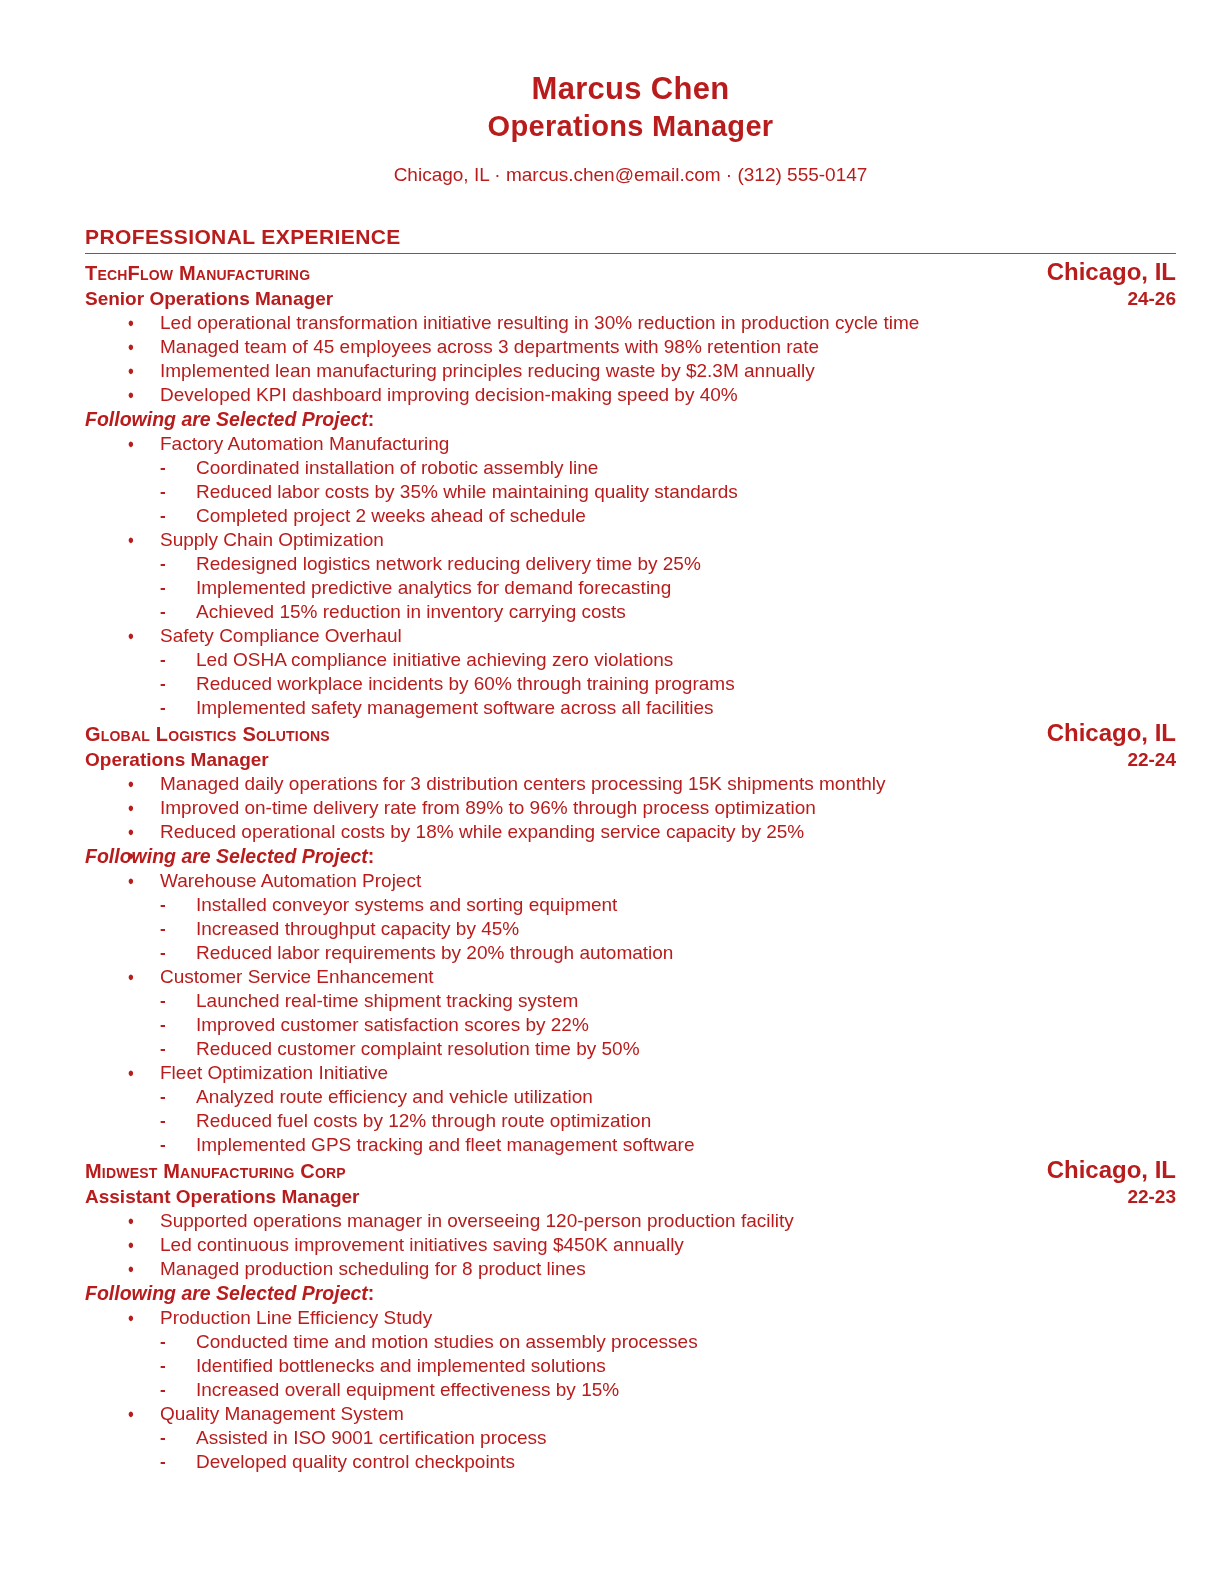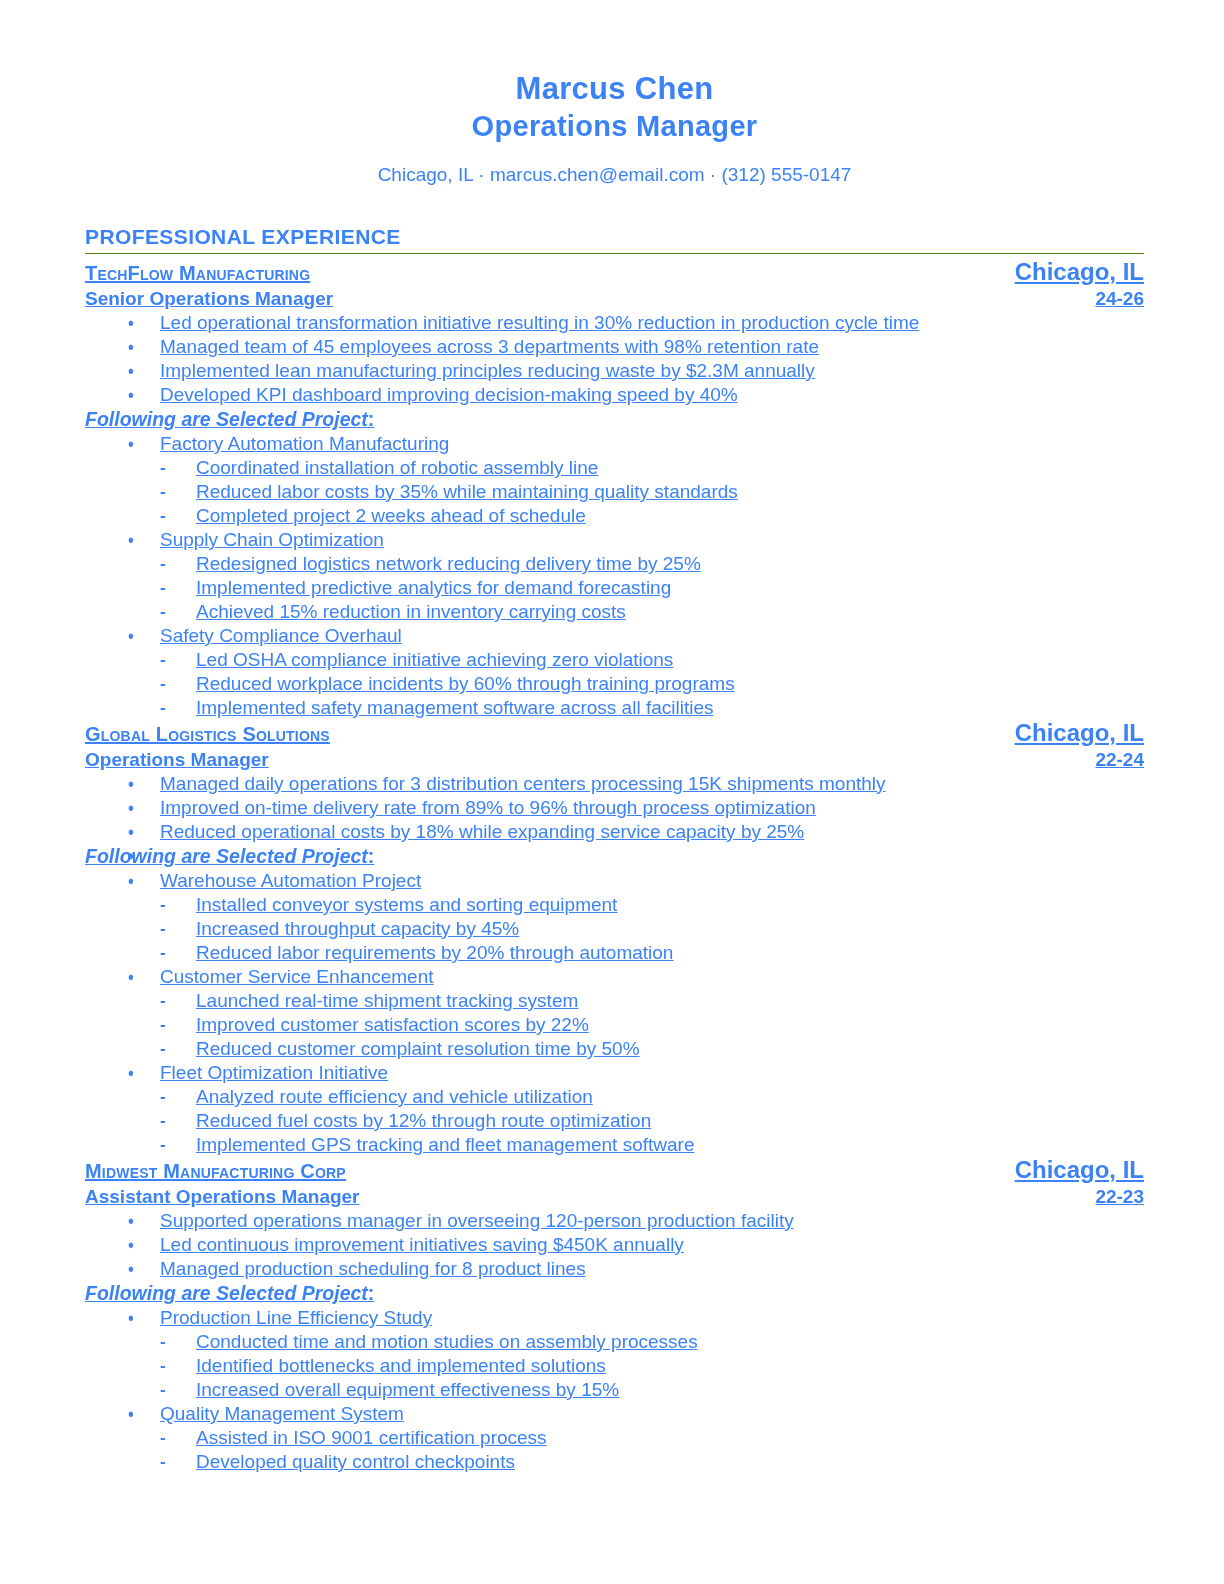--- a/index.html
+++ b/index.html
@@ -2,23 +2,23 @@
 <html><head>
 <meta charset="utf-8">
 <style>
   html, body { margin: 0; padding: 0; background: #ffffff; }
   .page {
     position: relative;
     width: 1224px;
     height: 1584px;
     background: #ffffff;
     box-sizing: border-box;
-    padding: 70px 80px 0 85px;
+    padding: 70px 48px 0 85px;
     font-family: "Liberation Sans", "DejaVu Sans", sans-serif;
-    color: #3b82f6;
+    color: #b91c1c;
     overflow: hidden;
   }
   .name {
     margin: 0;
     text-align: center;
     font-size: 31px;
     font-weight: 700;
     line-height: 38px;
     letter-spacing: 0.3px;
   }
@@ -38,21 +38,21 @@
   }
   .section-title {
     margin: 37px 0 0 0;
     font-size: 21px;
     font-weight: 700;
     letter-spacing: 0.4px;
     line-height: 26px;
     padding-bottom: 3px;
     border-bottom: 1px solid #4d7c0f;
   }
-  .experience { margin-top: 5px; text-decoration: underline; }
+  .experience { margin-top: 5px; }
   .job-header {
     display: flex;
     justify-content: space-between;
     align-items: baseline;
     font-weight: 700;
     line-height: 25px;
   }
   .company {
     font-size: 20px;
     font-variant: small-caps;

